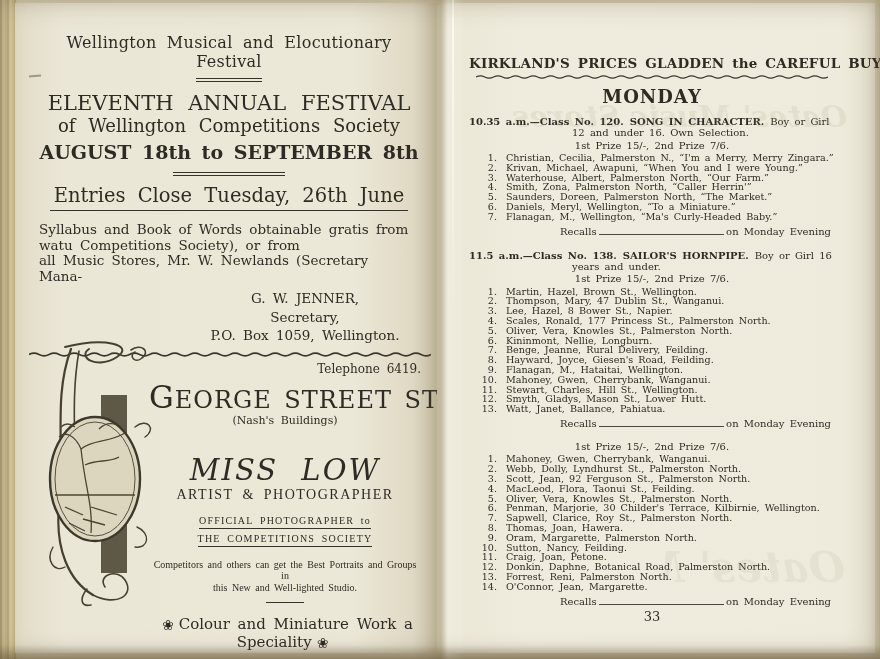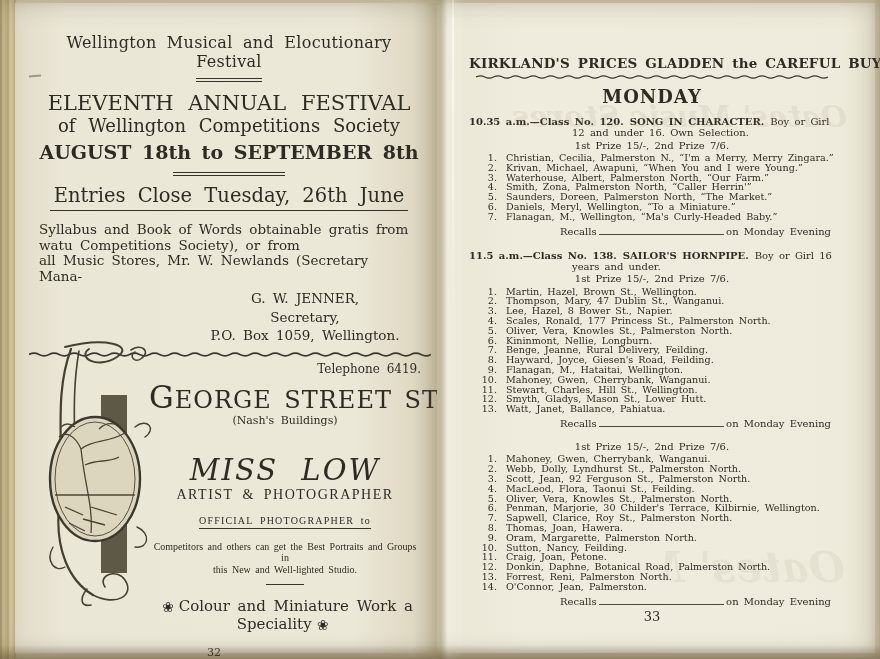--- a/index.html
+++ b/index.html
@@ -116,20 +116,21 @@
         <path d="M0 3 Q5 0.6 10 3 T20 3 T30 3 T40 3 T50 3 T60 3 T70 3 T80 3 T90 3 T100 3 T110 3 T120 3 T130 3 T140 3 T150 3 T160 3 T170 3 T180 3 T190 3 T200 3 T210 3 T220 3 T230 3 T240 3 T250 3 T260 3 T270 3 T280 3 T290 3 T300 3 T310 3 T320 3 T330 3 T340 3 T350 3 T360 3 T370 3 T380 3 T390 3 T400 3" fill="none" stroke="#3a362e" stroke-width="1.6"></path>
       </svg>
 
       <div class="studio-content">
         <div class="telephone">Telephone 6419.</div>
         <div class="studio-name">GEORGE STREET STUDIO</div>
         <div class="nash">(Nash's Buildings)</div>
         <div class="miss-low">MISS LOW</div>
         <div class="artist">ARTIST &amp; PHOTOGRAPHER</div>
         <div class="official">OFFICIAL PHOTOGRAPHER to</div>
+        <div class="official second">THE COMPETITIONS SOCIETY</div>
         <div class="promo">
           <div>Competitors and others can get the Best Portraits and Groups in</div>
           <div>this New and Well-lighted Studio.</div>
         </div>
         <div class="short-rule"></div>
         <div class="speciality">
           <span class="florette">❀</span><span>Colour and Miniature Work a Speciality</span><span class="florette">❀</span>
         </div>
       </div>
 
@@ -334,21 +335,21 @@
         <div class="entry">
             <span class="num">12.</span>
             <span>Donkin, Daphne, Botanical Road, Palmerston North.</span>
           </div>
         <div class="entry">
             <span class="num">13.</span>
             <span>Forrest, Reni, Palmerston North.</span>
           </div>
         <div class="entry">
             <span class="num">14.</span>
-            <span>O'Connor, Jean, Palmerston.</span>
+            <span>O'Connor, Jean, Margarette.</span>
           </div>
       </div>
       <div class="recalls">
         <span>Recalls</span>
           <span class="leader"></span>
           <span>on Monday Evening</span>
       </div>
     </div>
 
     <div class="rp-pagenum">33</div>

